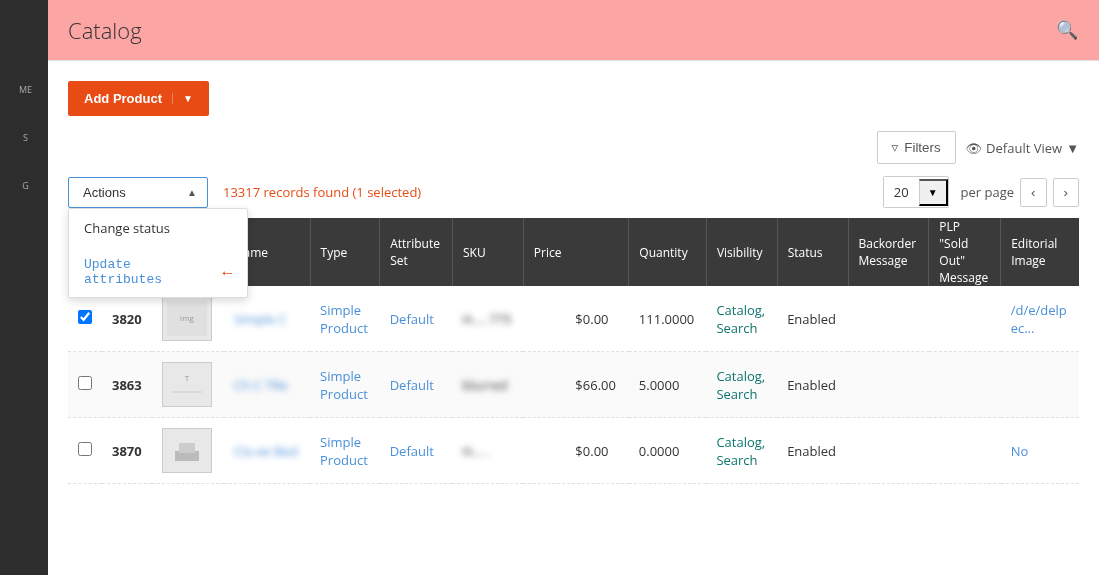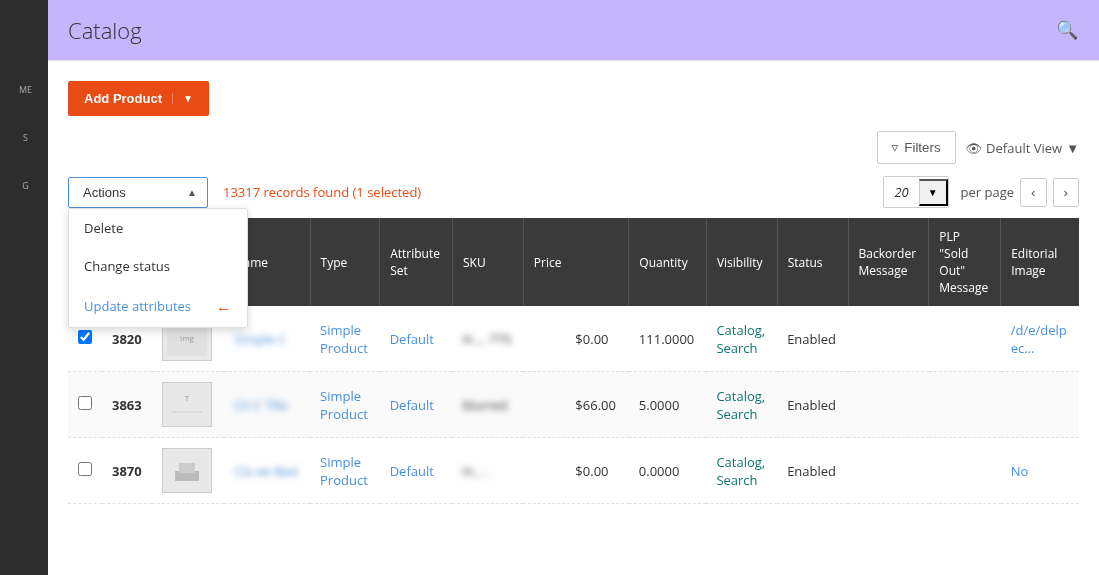--- a/index.html
+++ b/index.html
@@ -6,21 +6,21 @@
     body { font-family: 'Open Sans', Arial, sans-serif; font-size: 13px; background: #f5f5f5; color: #333; }
 
     .page-wrapper { display: flex; height: 575px; overflow: hidden; }
 
     .sidebar { width: 48px; background: #2d2d2d; height: 100%; flex-shrink: 0; position: relative; }
     .sidebar-item { height: 48px; display: flex; align-items: flex-end; justify-content: center; color: #aaa; cursor: pointer; border-left: 3px solid transparent; }
     .sidebar-item-label-short { font-size: 9px; color: #aaa; text-align: center; }
 
     .main-content { flex: 1; display: flex; flex-direction: column; overflow: hidden; background: #fff; }
 
-    .top-bar { background: #c4b5fd; padding: 15px 20px; border-bottom: 1px solid #e0e0e0; display: flex; align-items: center; justify-content: space-between; }
+    .top-bar { background: #fca5a5; padding: 15px 20px; border-bottom: 1px solid #e0e0e0; display: flex; align-items: center; justify-content: space-between; }
     .page-title { font-size: 22px; font-weight: 300; color: #333; }
     .search-icon-btn { background: none; border: none; cursor: pointer; color: #666; font-size: 18px; }
 
     .content-area { flex: 1; overflow: auto; padding: 20px; }
 
     .add-product-btn { background: #e84c14; color: #fff; border: none; padding: 10px 16px; font-size: 13px; font-weight: 600; cursor: pointer; display: flex; align-items: center; gap: 0; border-radius: 2px; }
     .add-product-btn .btn-text { padding-right: 10px; }
     .add-product-btn .btn-arrow { border-left: 1px solid rgba(255,255,255,0.3); padding-left: 10px; font-size: 10px; }
     .filters-btn { border: 1px solid #ccc; background: #fff; padding: 8px 14px; cursor: pointer; display: flex; align-items: center; gap: 6px; color: #555; border-radius: 2px; }
     .default-view { display: flex; align-items: center; gap: 4px; color: #555; cursor: pointer; }
@@ -35,27 +35,27 @@
     .records-info span { color: #e84c14; }
 
     .dropdown-menu { position: absolute; top: 100%; left: 0; width: 180px; background: #fff; border: 1px solid #ddd; box-shadow: 0 3px 8px rgba(0,0,0,0.15); z-index: 100; border-radius: 2px; }
     .dropdown-item { padding: 10px 15px; cursor: pointer; color: #333; font-size: 13px; display: flex; align-items: center; gap: 8px; }
     .dropdown-item.highlighted { color: #4a90d9; }
 
     .red-arrow { color: #e84c14; font-size: 16px; font-weight: bold; }
 
     .pagination-right { display: flex; align-items: center; gap: 6px; margin-left: auto; }
     .per-page-select { display: flex; align-items: center; gap: 0; border: 1px solid #ccc; border-radius: 2px; }
-    .per-page-val { padding: 6px 10px; background: #fff; font-size: 13px; border: none; font-style: italic; }
+    .per-page-val { padding: 6px 10px; background: #fff; font-size: 13px; border: none; }
     .per-page-arrow { padding: 6px 8px; background: #f0f0f0; border-left: 1px solid #ccc; font-size: 10px; cursor: pointer; }
     .per-page-label { color: #555; margin-left: 6px; }
     .page-nav-btn { border: 1px solid #ccc; background: #fff; padding: 6px 10px; cursor: pointer; color: #555; border-radius: 2px; }
 
     .data-table { width: 100%; border-collapse: collapse; font-size: 13px; }
-    .data-table th { background: #3a3a3a; color: #fff; padding: 10px 10px; text-align: left; font-weight: 500; font-size: 12px; white-space: nowrap; border-right: 1px solid #555; }
+    .data-table th { background: #3a3a3a; color: #fff; padding: 0 10px; text-align: left; font-weight: 500; font-size: 12px; white-space: nowrap; border-right: 1px solid #555; }
     .data-table th:last-child { border-right: none; }
     .data-table td { padding: 10px 10px; border-bottom: 1px dashed #e0e0e0; vertical-align: middle; color: #333; }
     .data-table tr:nth-child(even) { background: #fafafa; }
 
     .checkbox-col { width: 30px; }
     .id-col { width: 50px; color: #555; font-weight: bold; }
     .thumb-img { width: 50px; height: 45px; background: #e8e8e8; border: 1px solid #ccc; display: flex; align-items: center; justify-content: center; overflow: hidden; }
 
     .product-name { color: #4a90d9; text-decoration: none; }
     .type-text { color: #4a90d9; }
@@ -118,26 +118,23 @@
       <div class="grid-toolbar">
 
         <div class="actions-wrapper">
           <button class="actions-btn">
             <span>Actions</span>
             <span class="arrow-up">▲</span>
           </button>
 
           <div class="dropdown-menu">
             <div class="dropdown-item">
-              <span>Delete</span>
-            </div>
-            <div class="dropdown-item">
               <span>Change status</span>
             </div>
-            <div class="dropdown-item highlighted" style="display: flex; align-items: center; justify-content: space-between;">
+            <div class="dropdown-item highlighted" style="display: flex; align-items: center; justify-content: space-between; font-family: Liberation Mono, monospace;">
               <span>Update attributes</span>
               <span class="red-arrow">←</span>
             </div>
           </div>
         </div>
 
         <div class="records-info">
           <span>13317 records found</span>
           <span>(1 selected)</span>
         </div>

